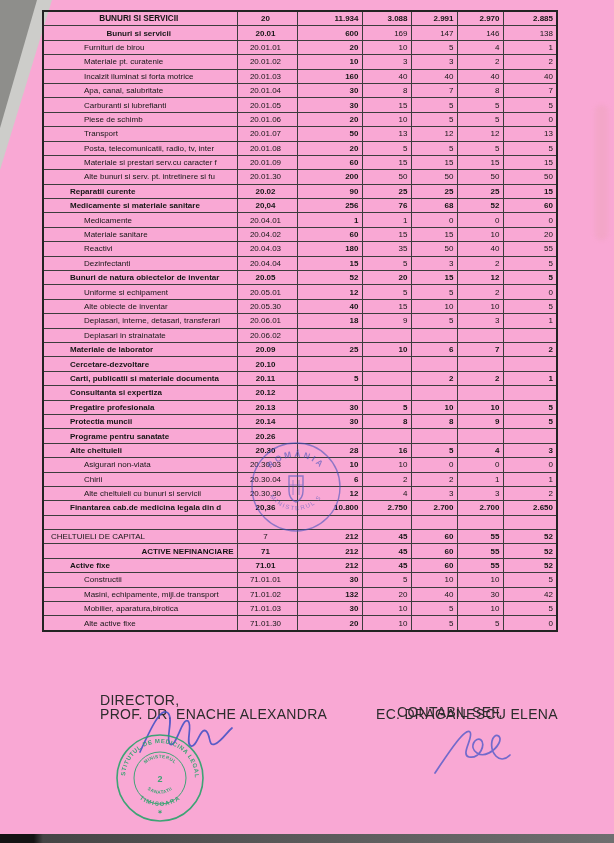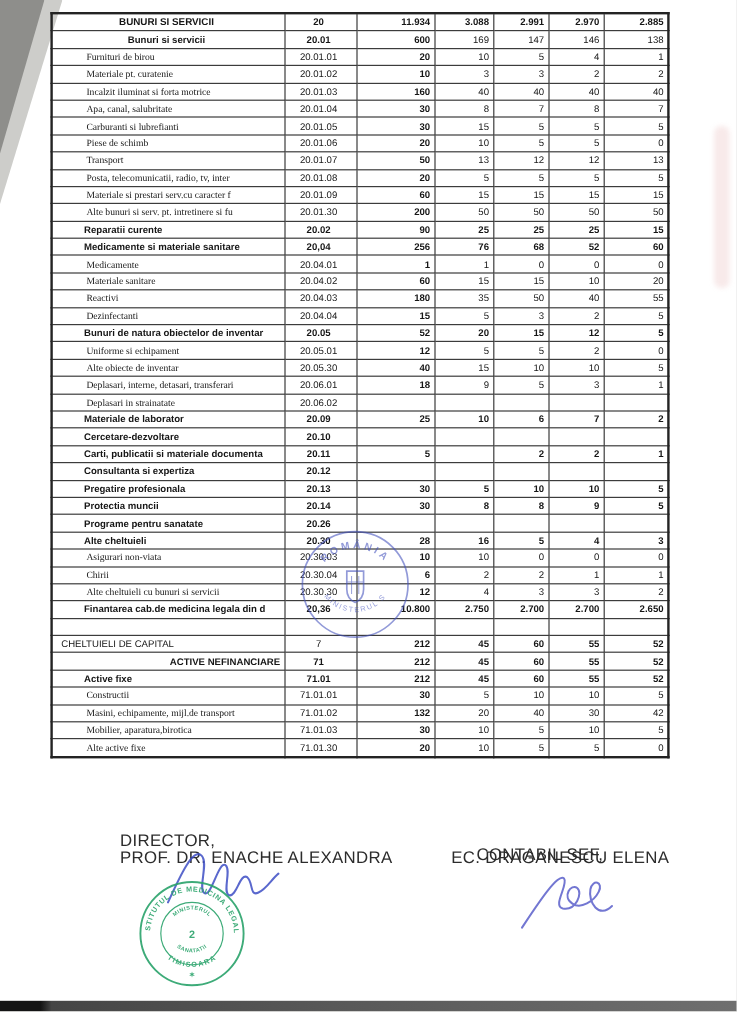--- a/index.html
+++ b/index.html
@@ -1,16 +1,16 @@
 <!DOCTYPE html>
 <html><head>
 <meta charset="utf-8">
 <style>
   html,body{margin:0;padding:0;background:#d8d8d6;}
-  .doc{position:relative;width:614px;height:843px;background:#ffffff;overflow:hidden;
+  .doc{position:relative;width:614px;height:843px;background:#f9a8d4;overflow:hidden;
        font-family:"Liberation Sans",sans-serif;}
   
   .corner-light{position:absolute;left:0;top:0;width:60px;height:180px;background:#cdcdca;
        clip-path:polygon(0 0,52px 0,0 170px);}
   .corner-dark{position:absolute;left:0;top:0;width:44px;height:140px;background:#8e8e8b;
        clip-path:polygon(0 0,37px 0,0 128px);}
   .edge-smudge{position:absolute;left:595px;top:105px;width:13px;height:135px;
        background:rgba(222,160,160,.22);filter:blur(2px);border-radius:6px;}
   .scan-bar{position:absolute;left:0;bottom:0;width:614px;height:9px;
        background:linear-gradient(to right,#141414 0%,#141414 5.5%,#454545 7%,#585858 45%,#6f6f6f 100%);}
@@ -23,21 +23,21 @@
   td.code{text-align:center;padding:0;}
   td.v{text-align:right;}
   tr.h1 td{font-weight:bold;}
   tr.h1 td.lbl{text-align:center;font-size:8.2px;}
   tr.h2 td.lbl{text-align:center;font-weight:bold;}
   tr.h2 td.code, tr.h2 td.v0{font-weight:bold;}
   tr.h2c td{font-weight:bold;}
   tr.h2c td.lbl{text-align:right;}
   tr.sub td{font-weight:bold;}
   tr.sub td.lbl{padding-left:26px;}
-  tr.det td.lbl{padding-left:28px;font-family:Liberation Serif, serif;}
+  tr.det td.lbl{padding-left:40px;}
   tr.det td.v0{font-weight:bold;}
   tr.cap td.lbl{padding-left:7px;}
   tr.cap td.v{font-weight:bold;}
   
   .sig-label{position:absolute;font-size:14px;color:#2c2c2c;letter-spacing:.3px;}
   .stamp{position:absolute;}
   .sig-svg{position:absolute;}
 </style>
 </head>
 <body>

